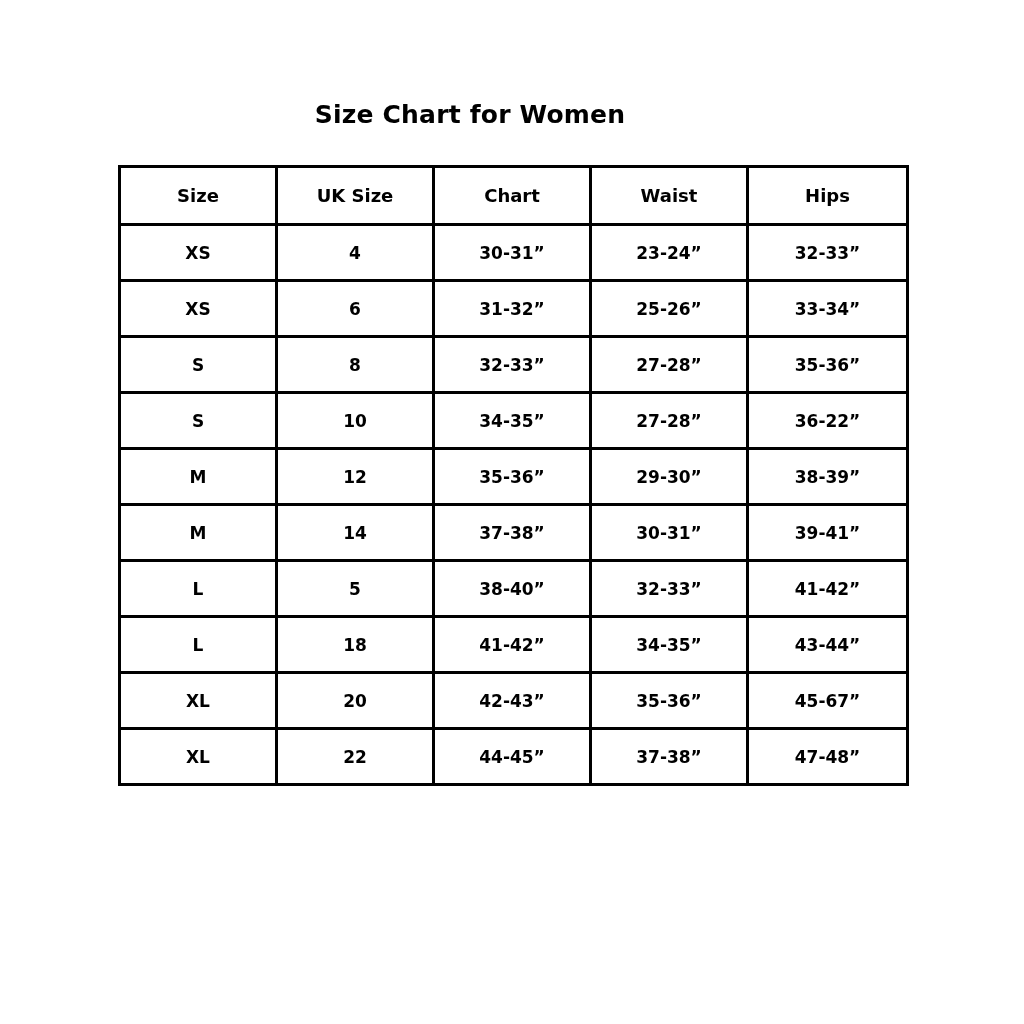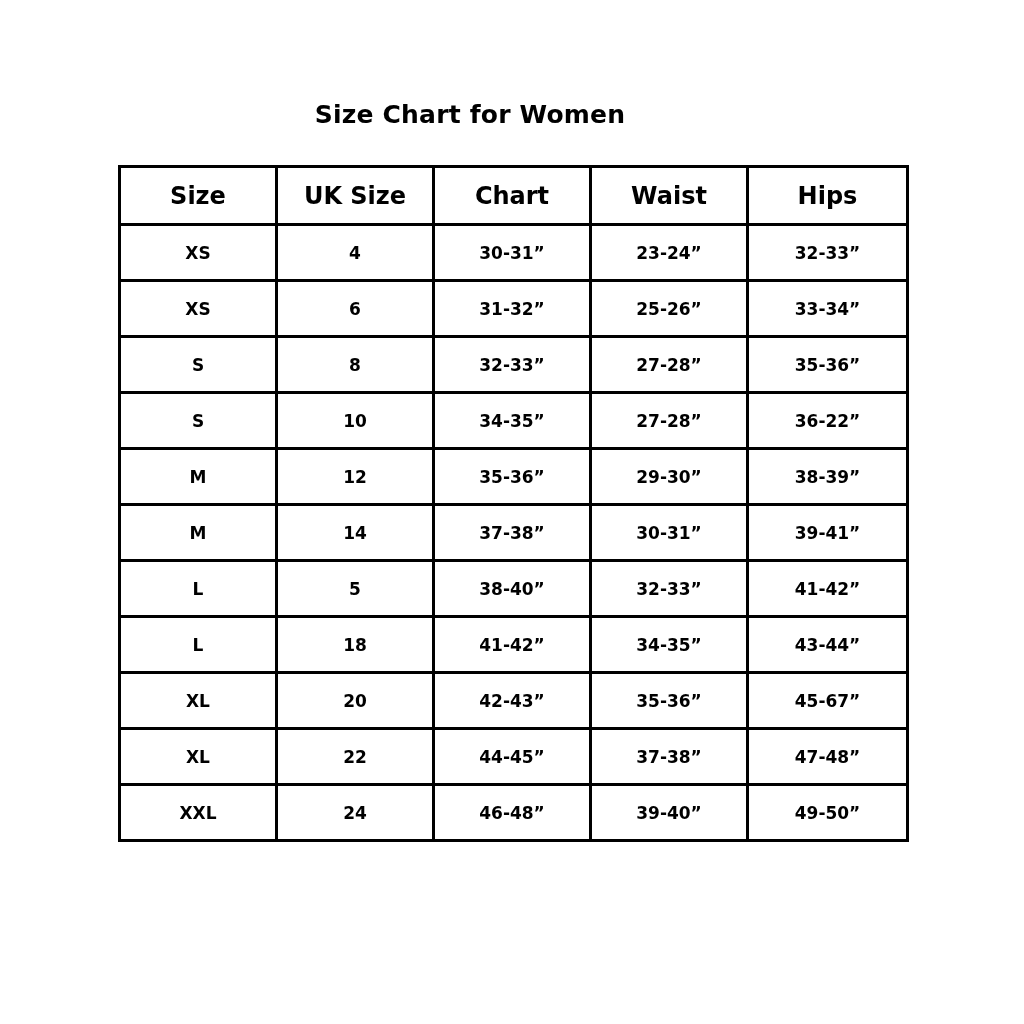--- a/index.html
+++ b/index.html
@@ -46,21 +46,21 @@
     border: 3px solid #000000;
     text-align: center;
     vertical-align: middle;
     font-size: 17px;
     font-weight: bold;
     height: 56px;
     padding: 0;
     box-sizing: border-box;
   }
   table.size-chart thead th {
-    font-size: 24px;
+    font-size: 18px;
     height: 58px;
   }
   col.c0 { width: 157px; }
   col.c1 { width: 157px; }
   col.c2 { width: 157px; }
   col.c3 { width: 157px; }
   col.c4 { width: 160px; }
 </style>
 </head>
 <body>
@@ -151,24 +151,17 @@
           <td>35-36”</td>
           <td>45-67”</td>
         </tr>
         <tr>
           <td>XL</td>
           <td>22</td>
           <td>44-45”</td>
           <td>37-38”</td>
           <td>47-48”</td>
         </tr>
-        <tr>
-          <td>XXL</td>
-          <td>24</td>
-          <td>46-48”</td>
-          <td>39-40”</td>
-          <td>49-50”</td>
-        </tr>
       </tbody>
     </table>
   </div>
 
 </div>
 
 </body></html>

